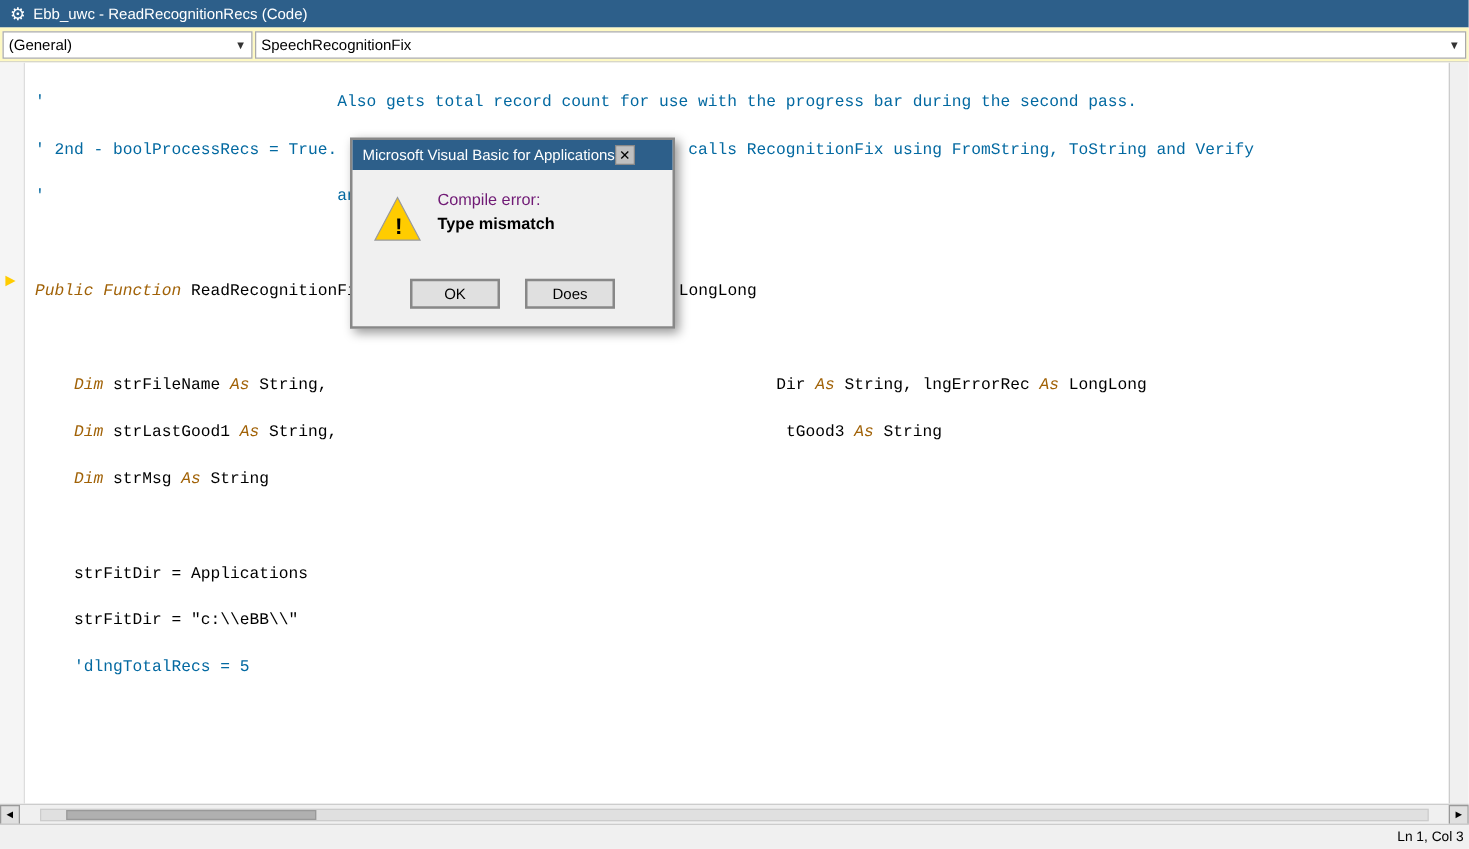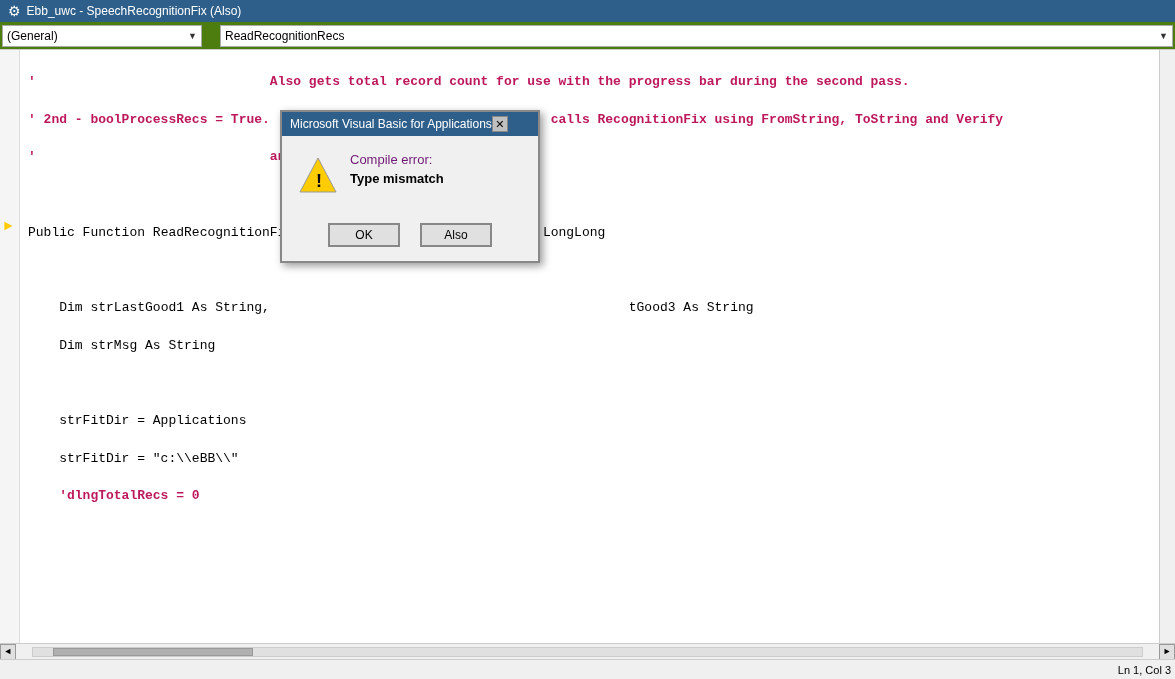--- a/index.html
+++ b/index.html
@@ -47,22 +47,22 @@
       overflow: hidden;
       color: #000;
       position: relative;
     }
 
     .code-line {
       display: block;
       line-height: 1.45;
     }
 
-    .green { color: #be185d; font-weight: bold; }
-    .blue { color: #000000; }
+    .green { color: #0369a1; }
+    .blue { color: #a16207; font-style: italic; }
 
     
     .status-bar {
       background: #f0f0f0;
       height: 20px;
       display: flex;
       align-items: center;
       border-top: 1px solid #ccc;
       padding: 0 4px;
       font-size: 11px;
@@ -220,24 +220,24 @@
       top: 168px;
       color: #ffcc00;
       font-size: 14px;
     }
 
     
     .dropdown-row {
       display: flex;
       align-items: center;
       height: 28px;
-      background: #4d7c0f;
+      background: #fef9c3;
       border-bottom: 1px solid #ccc;
       padding: 2px 2px;
-      gap: 16px;
+      gap: 0;
     }
 
     .dropdown-box {
       height: 22px;
       border: 1px solid #aaa;
       background: white;
       display: flex;
       align-items: center;
       justify-content: space-between;
       padding: 0 4px;
@@ -254,53 +254,54 @@
     .dropdown-arrow {
       font-size: 9px;
       color: #333;
     }
   </style>
 </head>
 <body>
 
 <div class="title-bar">
   <span class="title-bar-icon">⚙</span>
-  <span>Ebb_uwc - SpeechRecognitionFix (Also)</span>
+  <span>Ebb_uwc - ReadRecognitionRecs (Code)</span>
 </div>
 
 <div class="dropdown-row">
   <div class="dropdown-box dropdown-box-left" style="width:200px; flex: none;">
     <span>(General)</span>
     <span class="dropdown-arrow">▼</span>
   </div>
   <div class="dropdown-box">
-    <span>ReadRecognitionRecs</span>
+    <span>SpeechRecognitionFix</span>
     <span class="dropdown-arrow">▼</span>
   </div>
 </div>
 
 <div class="code-area" style="height: calc(100% - 22px - 28px - 36px); position: relative;">
 
   <div class="left-margin">
     <span class="left-margin-arrow">►</span>
   </div>
 
   <div class="code-content">
 <span class="code-line green">'                              Also gets total record count for use with the progress bar during the second pass.</span>
 <span class="code-line green">' 2nd - boolProcessRecs = True.  Does an Input into three strings, calls RecognitionFix using FromString, ToString and Verify</span>
 <span class="code-line green">'                              and does the text replacement.</span>
 <span class="code-line">&nbsp;</span>
 <span class="code-line"><span class="blue">Public Function</span> ReadRecognitionFix(boolProcessRecs As <span class="blue">Boolean</span>) <span class="blue">As</span> LongLong</span>
 <span class="code-line">&nbsp;</span>
+<span class="code-line">    <span class="blue">Dim</span> strFileName <span class="blue">As</span> String,                                              Dir <span class="blue">As</span> String, lngErrorRec <span class="blue">As</span> LongLong</span>
 <span class="code-line">    <span class="blue">Dim</span> strLastGood1 <span class="blue">As</span> String,                                              tGood3 <span class="blue">As</span> String</span>
 <span class="code-line">    <span class="blue">Dim</span> strMsg <span class="blue">As</span> String</span>
 <span class="code-line">&nbsp;</span>
 <span class="code-line">    strFitDir = Applications</span>
 <span class="code-line">    strFitDir = "c:\\eBB\\"</span>
-<span class="code-line green">    'dlngTotalRecs = 0</span>
+<span class="code-line green">    'dlngTotalRecs = 5</span>
 <span class="code-line">&nbsp;</span>
 
 
 
 
 
 
 
 
 
@@ -352,16 +353,16 @@
         </svg>
       </div>
       <div>
         <div class="modal-error-label">Compile error:</div>
         <div style="margin-top:4px;font-weight:bold;">Type mismatch</div>
       </div>
     </div>
 
     <div class="modal-buttons">
       <button class="modal-btn">OK</button>
-      <button class="modal-btn">Also</button>
+      <button class="modal-btn">Does</button>
     </div>
   </div>
 </div>
 
 </body></html>

